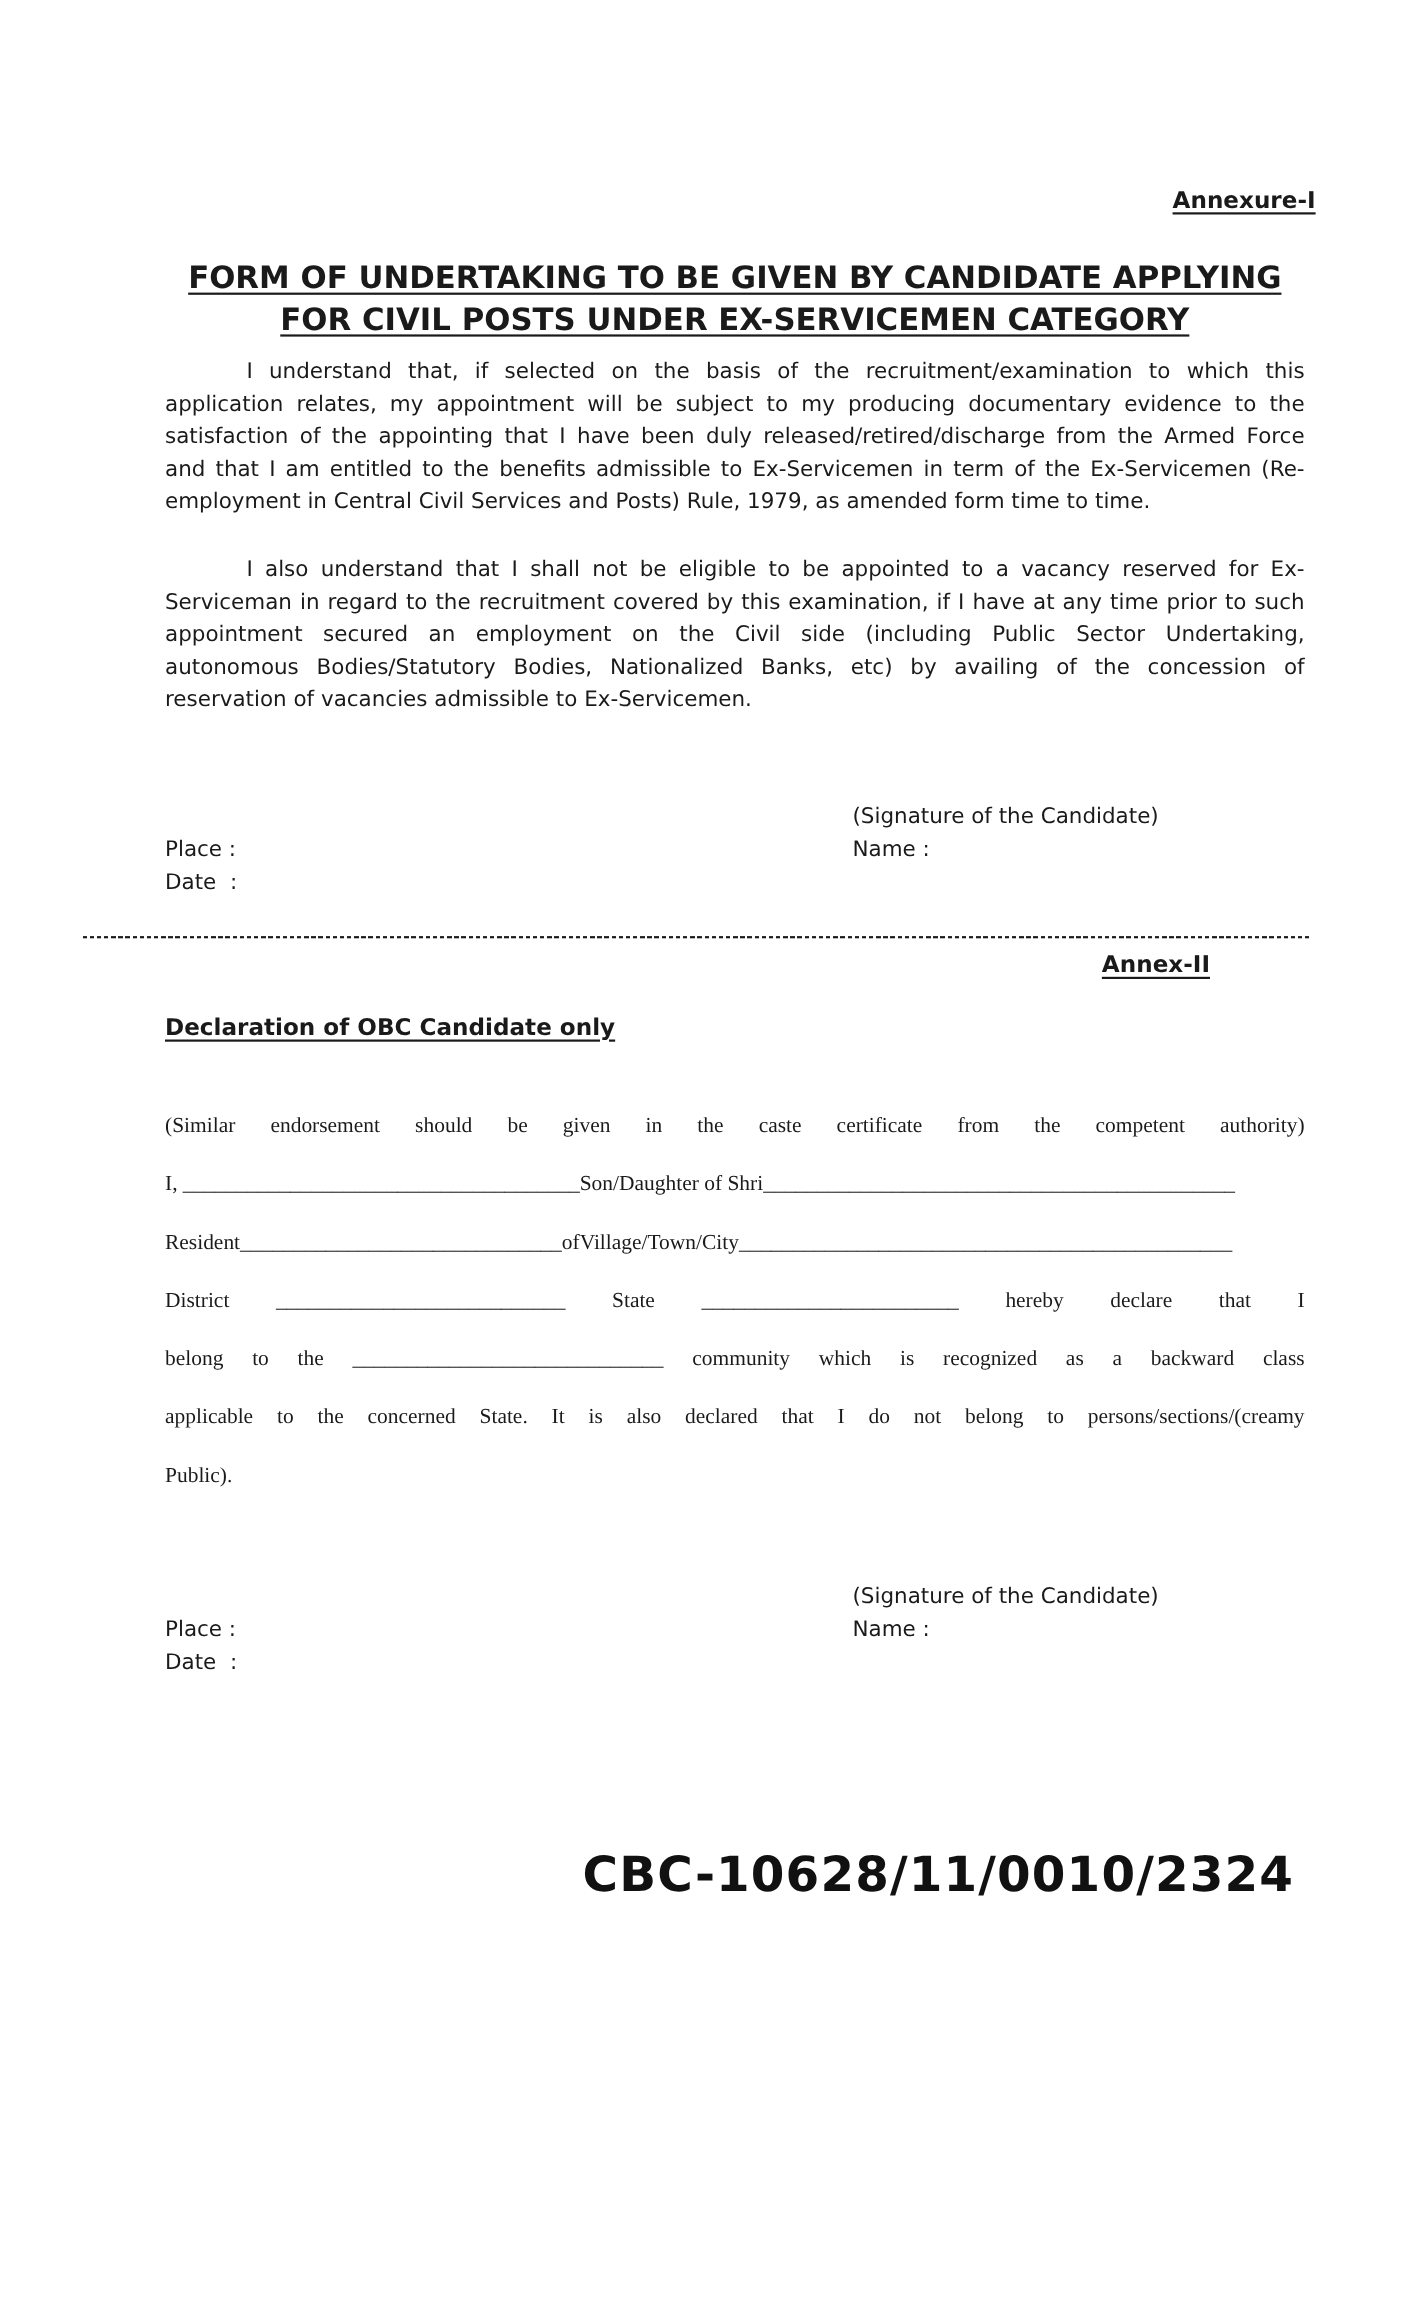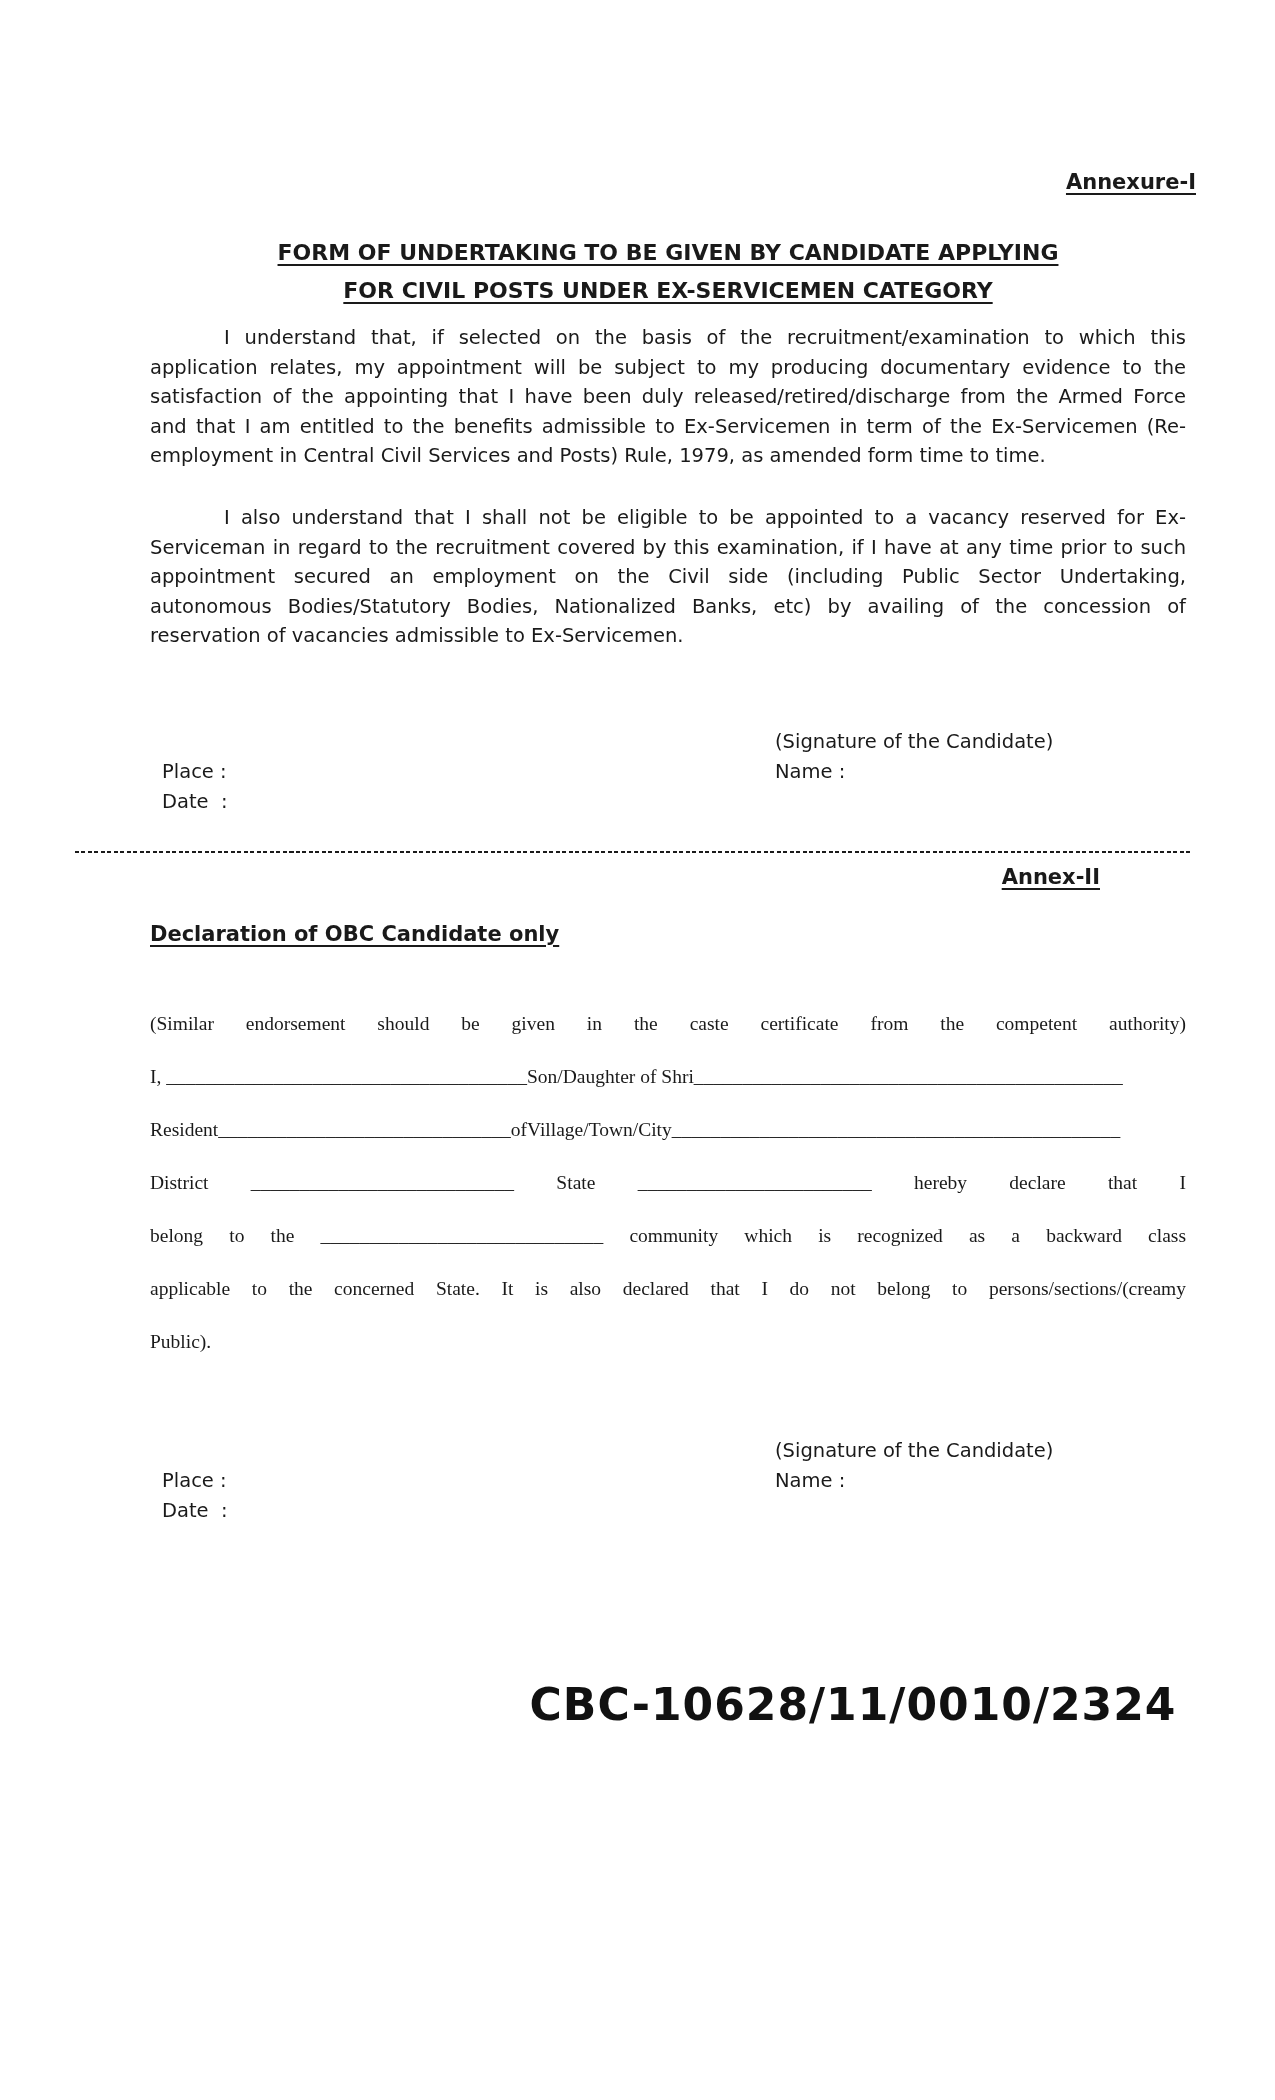--- a/index.html
+++ b/index.html
@@ -12,26 +12,26 @@
     font-size:19.5px;
     overflow:hidden;
   }
   .abs{position:absolute;margin-top:37px;}
   .content-block{left:150px;width:1036px;}
   .u{text-decoration:underline;text-decoration-thickness:2px;text-underline-offset:4px;}
   .line{line-height:29.5px;}
   .jline{text-align:justify;text-align-last:justify;}
   .lline{text-align:left;}
   .indent{text-indent:74px;}
-  .heading{text-align:center;font-weight:bold;font-size:22px;line-height:38px;}
+  .heading{text-align:center;font-weight:bold;font-size:28px;line-height:38px;}
   .annex-label{font-weight:bold;font-size:21px;}
   .obc-heading{font-weight:bold;font-size:21px;}
   .obc-line{line-height:30px;margin-bottom:23px;}
   .sig-row{position:relative;height:30px;line-height:30px;}
-  .sig-left{position:absolute;left:12px;white-space:pre;}
+  .sig-left{position:absolute;left:0;white-space:pre;}
   .sig-right{position:absolute;left:625px;white-space:pre;}
   .dash-sep{
     height:2px;
     background:repeating-linear-gradient(90deg,#1a1a1a 0 4px,transparent 4px 6.5px);
   }
   .cbc{
     text-align:center;
     padding-left:185px;
     font-weight:bold;
     font-size:44px;

